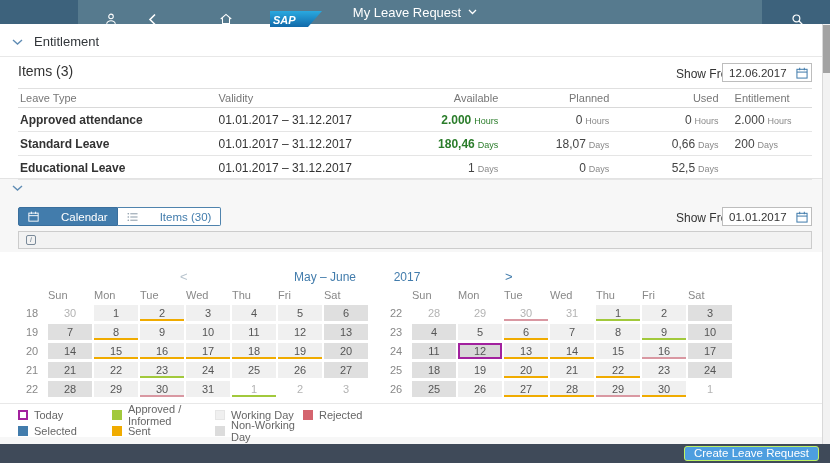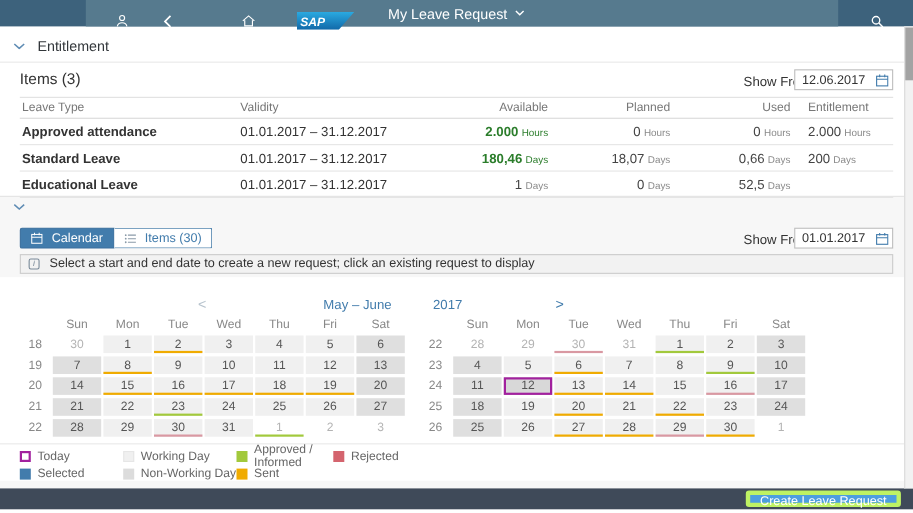--- a/index.html
+++ b/index.html
@@ -50,40 +50,40 @@
   .t-cell:nth-child(5){width:13%;text-align:right;padding-right:14px}
   .t-cell:nth-child(6){width:10%;flex:1;text-align:right;padding-right:44px}
   .t-row .t-cell:first-child{font-weight:700;color:#333}
   .t-cell .val{font-size:12px;color:#444}
   .t-cell .unit{font-size:9px;color:#8a8a8a;margin-left:3px}
   .t-cell.pos .val{color:var(--positive-green);font-weight:700}
   .t-cell.pos .unit{color:var(--positive-green)}
 
   
   .seg{position:absolute;left:18px;top:207px;height:19px;display:flex;cursor:pointer}
-  .seg-btn{display:flex;align-items:center;gap:8px;padding:0 9px;font-size:11.5px;border:1px solid #4f83ad;height:19px}
+  .seg-btn{display:flex;align-items:center;gap:22px;padding:0 9px;font-size:11.5px;border:1px solid #4f83ad;height:19px}
   .seg-btn.sel{background:var(--accent-blue);color:#fff;border-color:#3a6f9d;border-radius:2px 0 0 2px}
   .seg-btn.unsel{background:#fff;color:var(--accent-blue);border-left:none;border-radius:0 2px 2px 0}
   .info-bar{position:absolute;left:18px;right:18px;top:231px;height:18px;background:#f2f2f2;border:1px solid #cccccc;display:flex;align-items:center;padding-left:7px;font-size:11.5px;color:#333}
   .info-icon{width:10px;height:10px;border:1px solid #7a8a99;border-radius:2px;color:#7a8a99;font-size:8px;line-height:8px;text-align:center;margin-right:9px;font-style:italic}
 
   
   .cal-nav{position:absolute;left:0;right:8px;top:269px;height:16px}
   .nav-arrow{position:absolute;top:0;font-size:13px;line-height:16px;cursor:pointer}
   .nav-arrow.prev{left:180px;color:#b7c3cd}
   .nav-arrow.next{left:505px;color:var(--accent-blue)}
   .nav-link{position:absolute;top:0;text-align:center;font-size:12px;line-height:16px;color:var(--accent-blue);cursor:pointer}
   .nav-link.months{left:270px;width:110px}
   .nav-link.year{left:385px;width:44px}
 
   .months-wrap{position:absolute;left:18px;top:289px;display:flex;gap:14px}
   .wrow{display:flex;gap:2px;align-items:center;margin-bottom:3px}
   .wrow.hdr{margin-bottom:4px}
   .wn{width:28px;text-align:center;font-size:11px;color:#888}
-  .dh{width:44px;text-align:center;font-size:11px;color:#888}
+  .dh{width:44px;text-align:left;font-size:11px;color:#888}
   .day{width:44px;height:16px;line-height:16px;text-align:center;font-size:11px;color:#555;position:relative;cursor:pointer}
   .day.work{background:var(--working-day)}
   .day.nonwork{background:var(--nonworking-day)}
   .day.other{background:#fff;color:#b3b3b3}
   .day.today{border:2px solid var(--today-purple);background:#d8d8d8;line-height:12px}
   .mark{position:absolute;left:0;right:0;bottom:0;height:2px}
   .mark.sent{background:var(--sent-orange)}
   .mark.approved{background:var(--approved-green)}
   .mark.rejected{background:var(--rejected-line)}
 
@@ -97,21 +97,21 @@
   .sw.selected{background:var(--selected-blue)}
   .sw.working{background:#f0f0f0;border:1px solid #e6e6e6}
   .sw.nonworking{background:#dcdcdc}
   .sw.approved{background:var(--approved-green)}
   .sw.sent{background:var(--sent-orange)}
   .sw.rejected{background:var(--rejected-rose)}
   .llabel{font-size:11px;color:#666}
 
   
   .footer{position:absolute;left:0;top:444px;width:830px;height:19px;background:var(--footer-bg)}
-  .create-btn{position:absolute;right:11px;top:2px;height:15px;line-height:13px;padding:0 9px;font-size:11.5px;color:#fff;background:var(--footer-button);border:4px solid #bef264;border-radius:3px;cursor:pointer;font-family:"Liberation Sans",sans-serif}
+  .create-btn{position:absolute;right:11px;top:2px;height:15px;line-height:13px;padding:0 9px;font-size:11.5px;color:#fff;background:var(--footer-button);border:1px solid #bef264;border-radius:3px;cursor:pointer;font-family:"Liberation Sans",sans-serif}
 </style>
 </head>
 <body>
 
 <div class="app-header">
   <div class="header-band"></div>
 
   <span class="hicon" style="left:104px">
     <svg width="14" height="14" viewBox="0 0 16 16">
       <circle cx="8" cy="5" r="2.6" fill="none" stroke="#fff" stroke-width="1.2"></circle>
@@ -253,21 +253,20 @@
       <rect x="1" y="2.5" width="11" height="9.5" fill="none" stroke="currentColor" stroke-width="1.1"></rect>
       <line x1="1" y1="5.5" x2="12" y2="5.5" stroke="currentColor" stroke-width="1.1"></line>
       <line x1="4" y1="0.8" x2="4" y2="3.4" stroke="currentColor" stroke-width="1.1"></line>
       <line x1="9" y1="0.8" x2="9" y2="3.4" stroke="currentColor" stroke-width="1.1"></line>
     </svg>
   </span>
 </div>
 
 <div class="info-bar">
   <span class="info-icon">i</span>
-  <span>Select a start and end date to create a new request; click an existing request to display</span>
 </div>
 
 <div class="cal-nav">
   <span class="nav-arrow prev">&lt;</span>
   <span class="nav-link months">May – June</span>
   <span class="nav-link year">2017</span>
   <span class="nav-arrow next">&gt;</span>
 </div>
 
 <div class="months-wrap">
@@ -404,40 +403,40 @@
         <span class="sw today"></span>
         <span class="llabel">Today</span>
       </div>
       <div class="litem">
         <span class="sw selected"></span>
         <span class="llabel">Selected</span>
       </div>
     </div>
     <div class="lcol">
       <div class="litem">
+        <span class="sw approved"></span>
+        <span class="llabel">Approved / Informed</span>
+      </div>
+      <div class="litem">
+        <span class="sw sent"></span>
+        <span class="llabel">Sent</span>
+      </div>
+    </div>
+    <div class="lcol">
+      <div class="litem">
         <span class="sw working"></span>
         <span class="llabel">Working Day</span>
       </div>
       <div class="litem">
         <span class="sw nonworking"></span>
         <span class="llabel">Non-Working Day</span>
       </div>
     </div>
     <div class="lcol">
       <div class="litem">
-        <span class="sw approved"></span>
-        <span class="llabel">Approved / Informed</span>
-      </div>
-      <div class="litem">
-        <span class="sw sent"></span>
-        <span class="llabel">Sent</span>
-      </div>
-    </div>
-    <div class="lcol">
-      <div class="litem">
         <span class="sw rejected"></span>
         <span class="llabel">Rejected</span>
       </div>
     </div>
   </div>
 
 <div class="footer">
   <button class="create-btn">Create Leave Request</button>
 </div>
 

